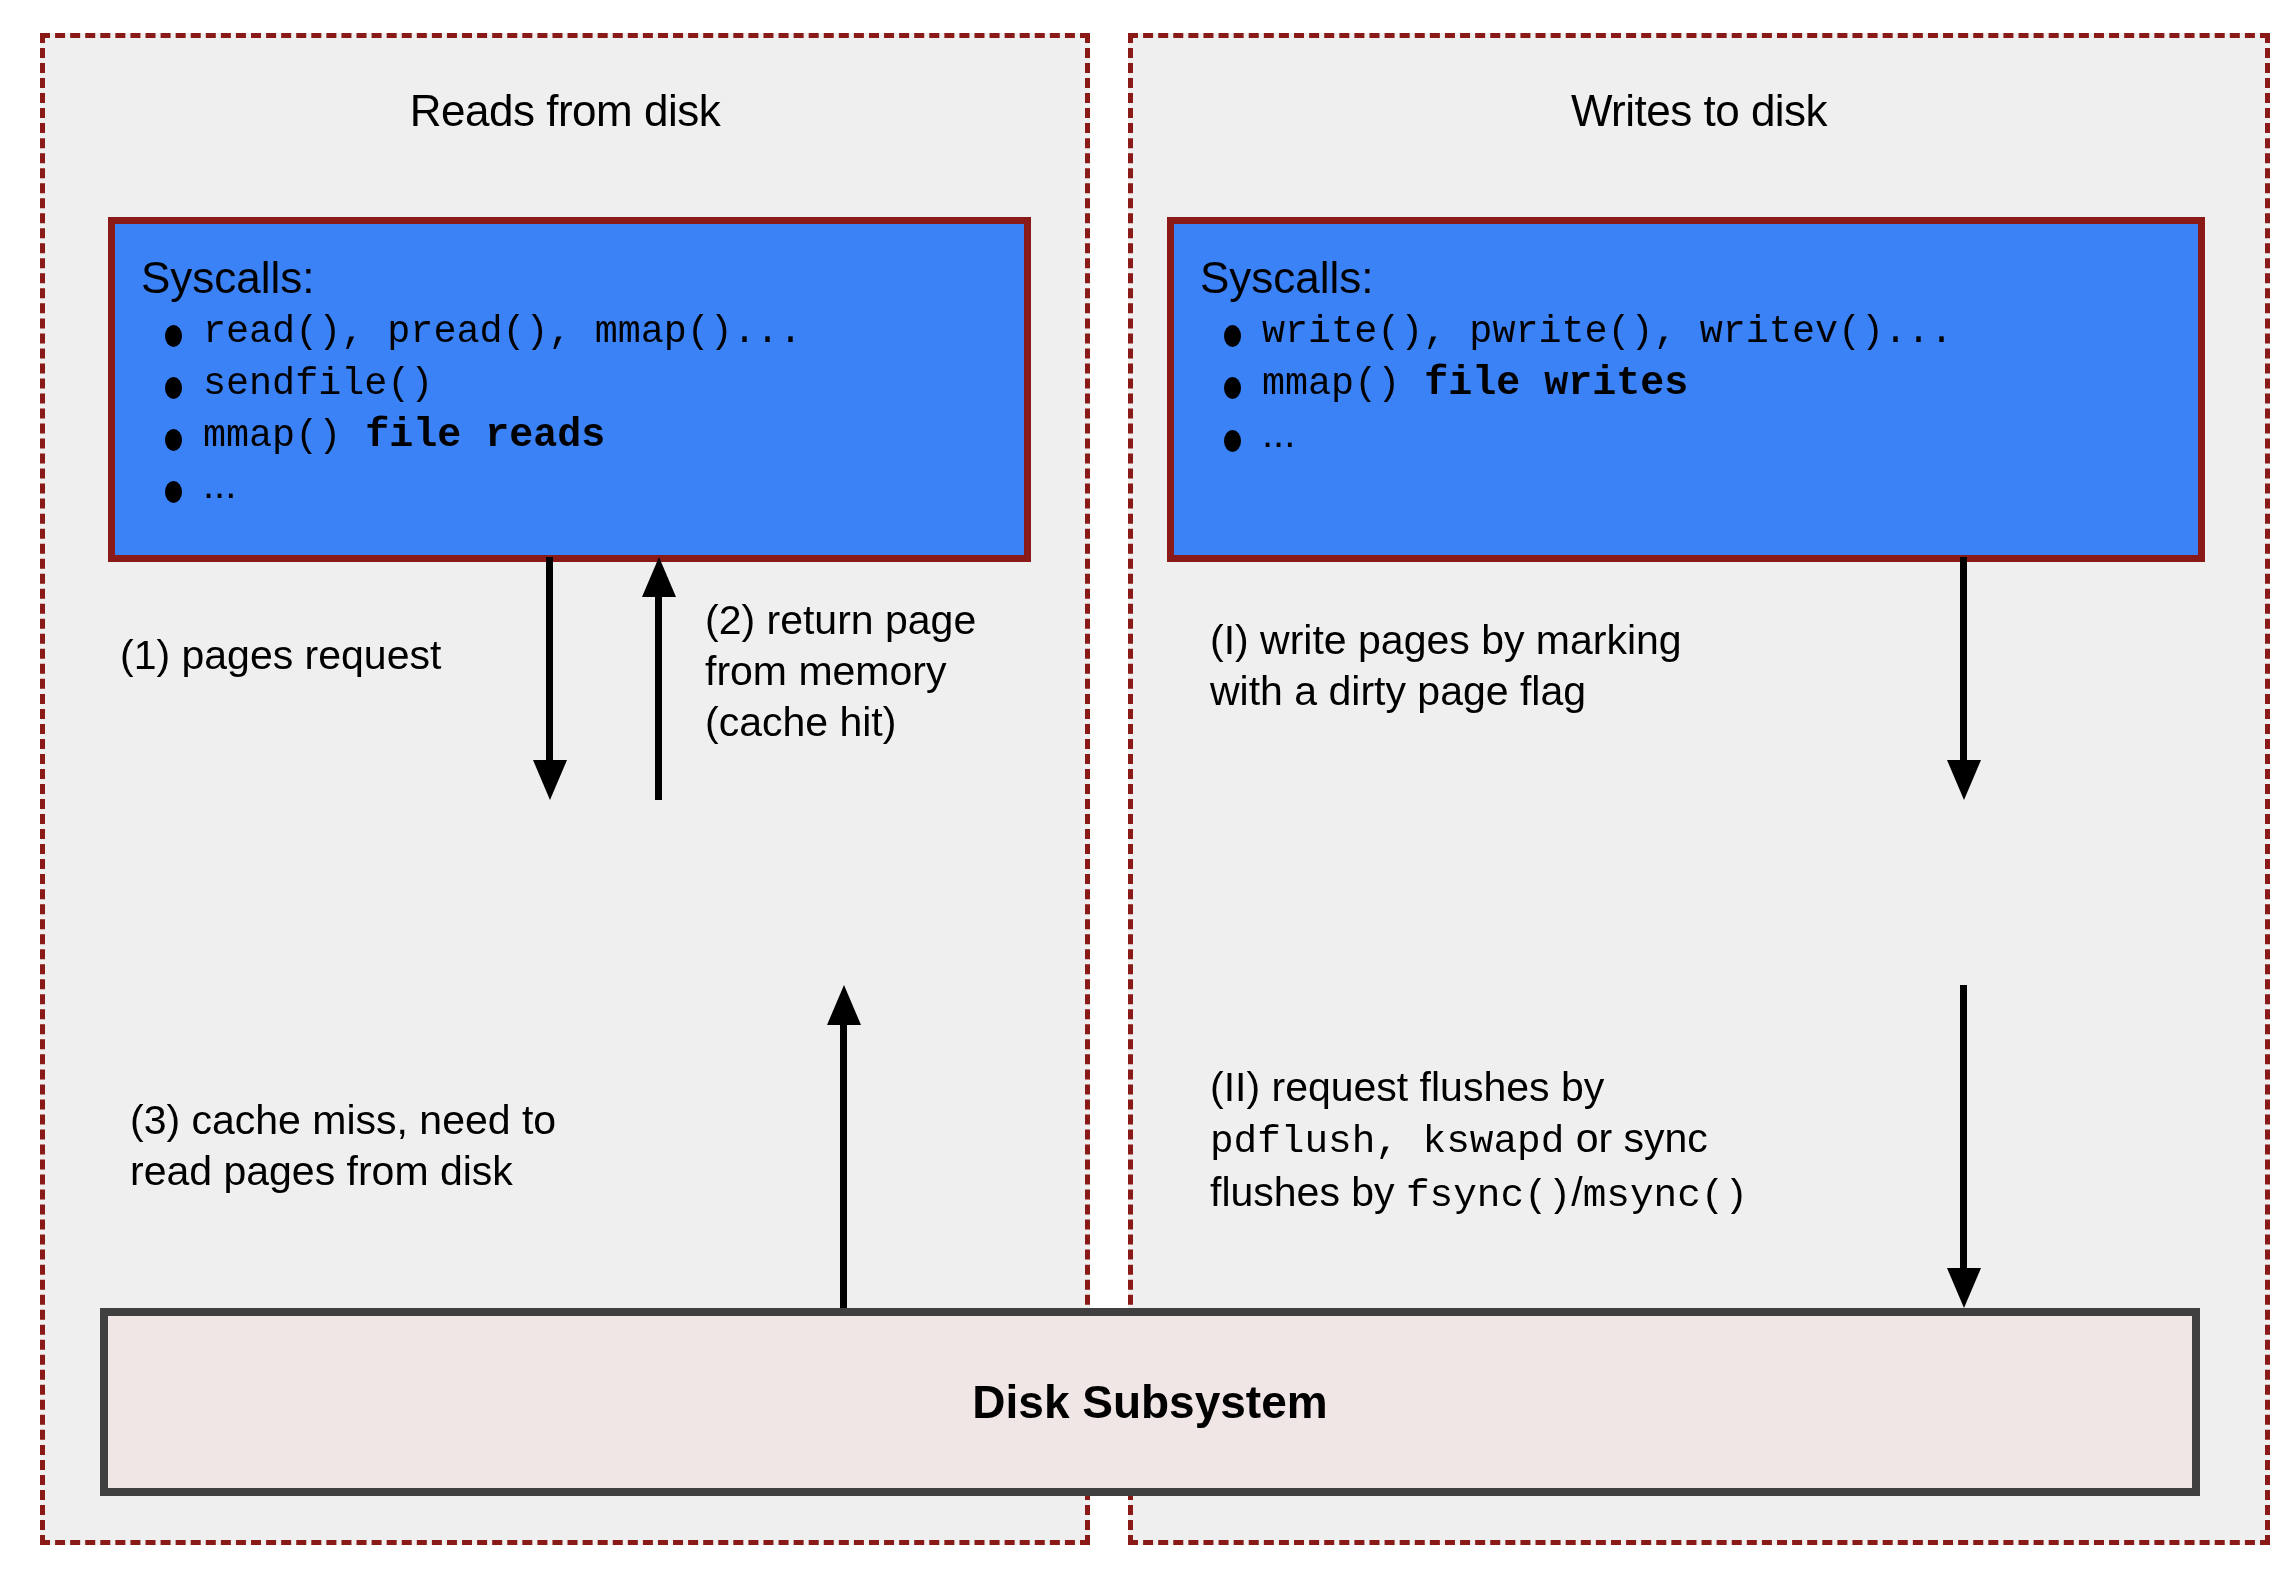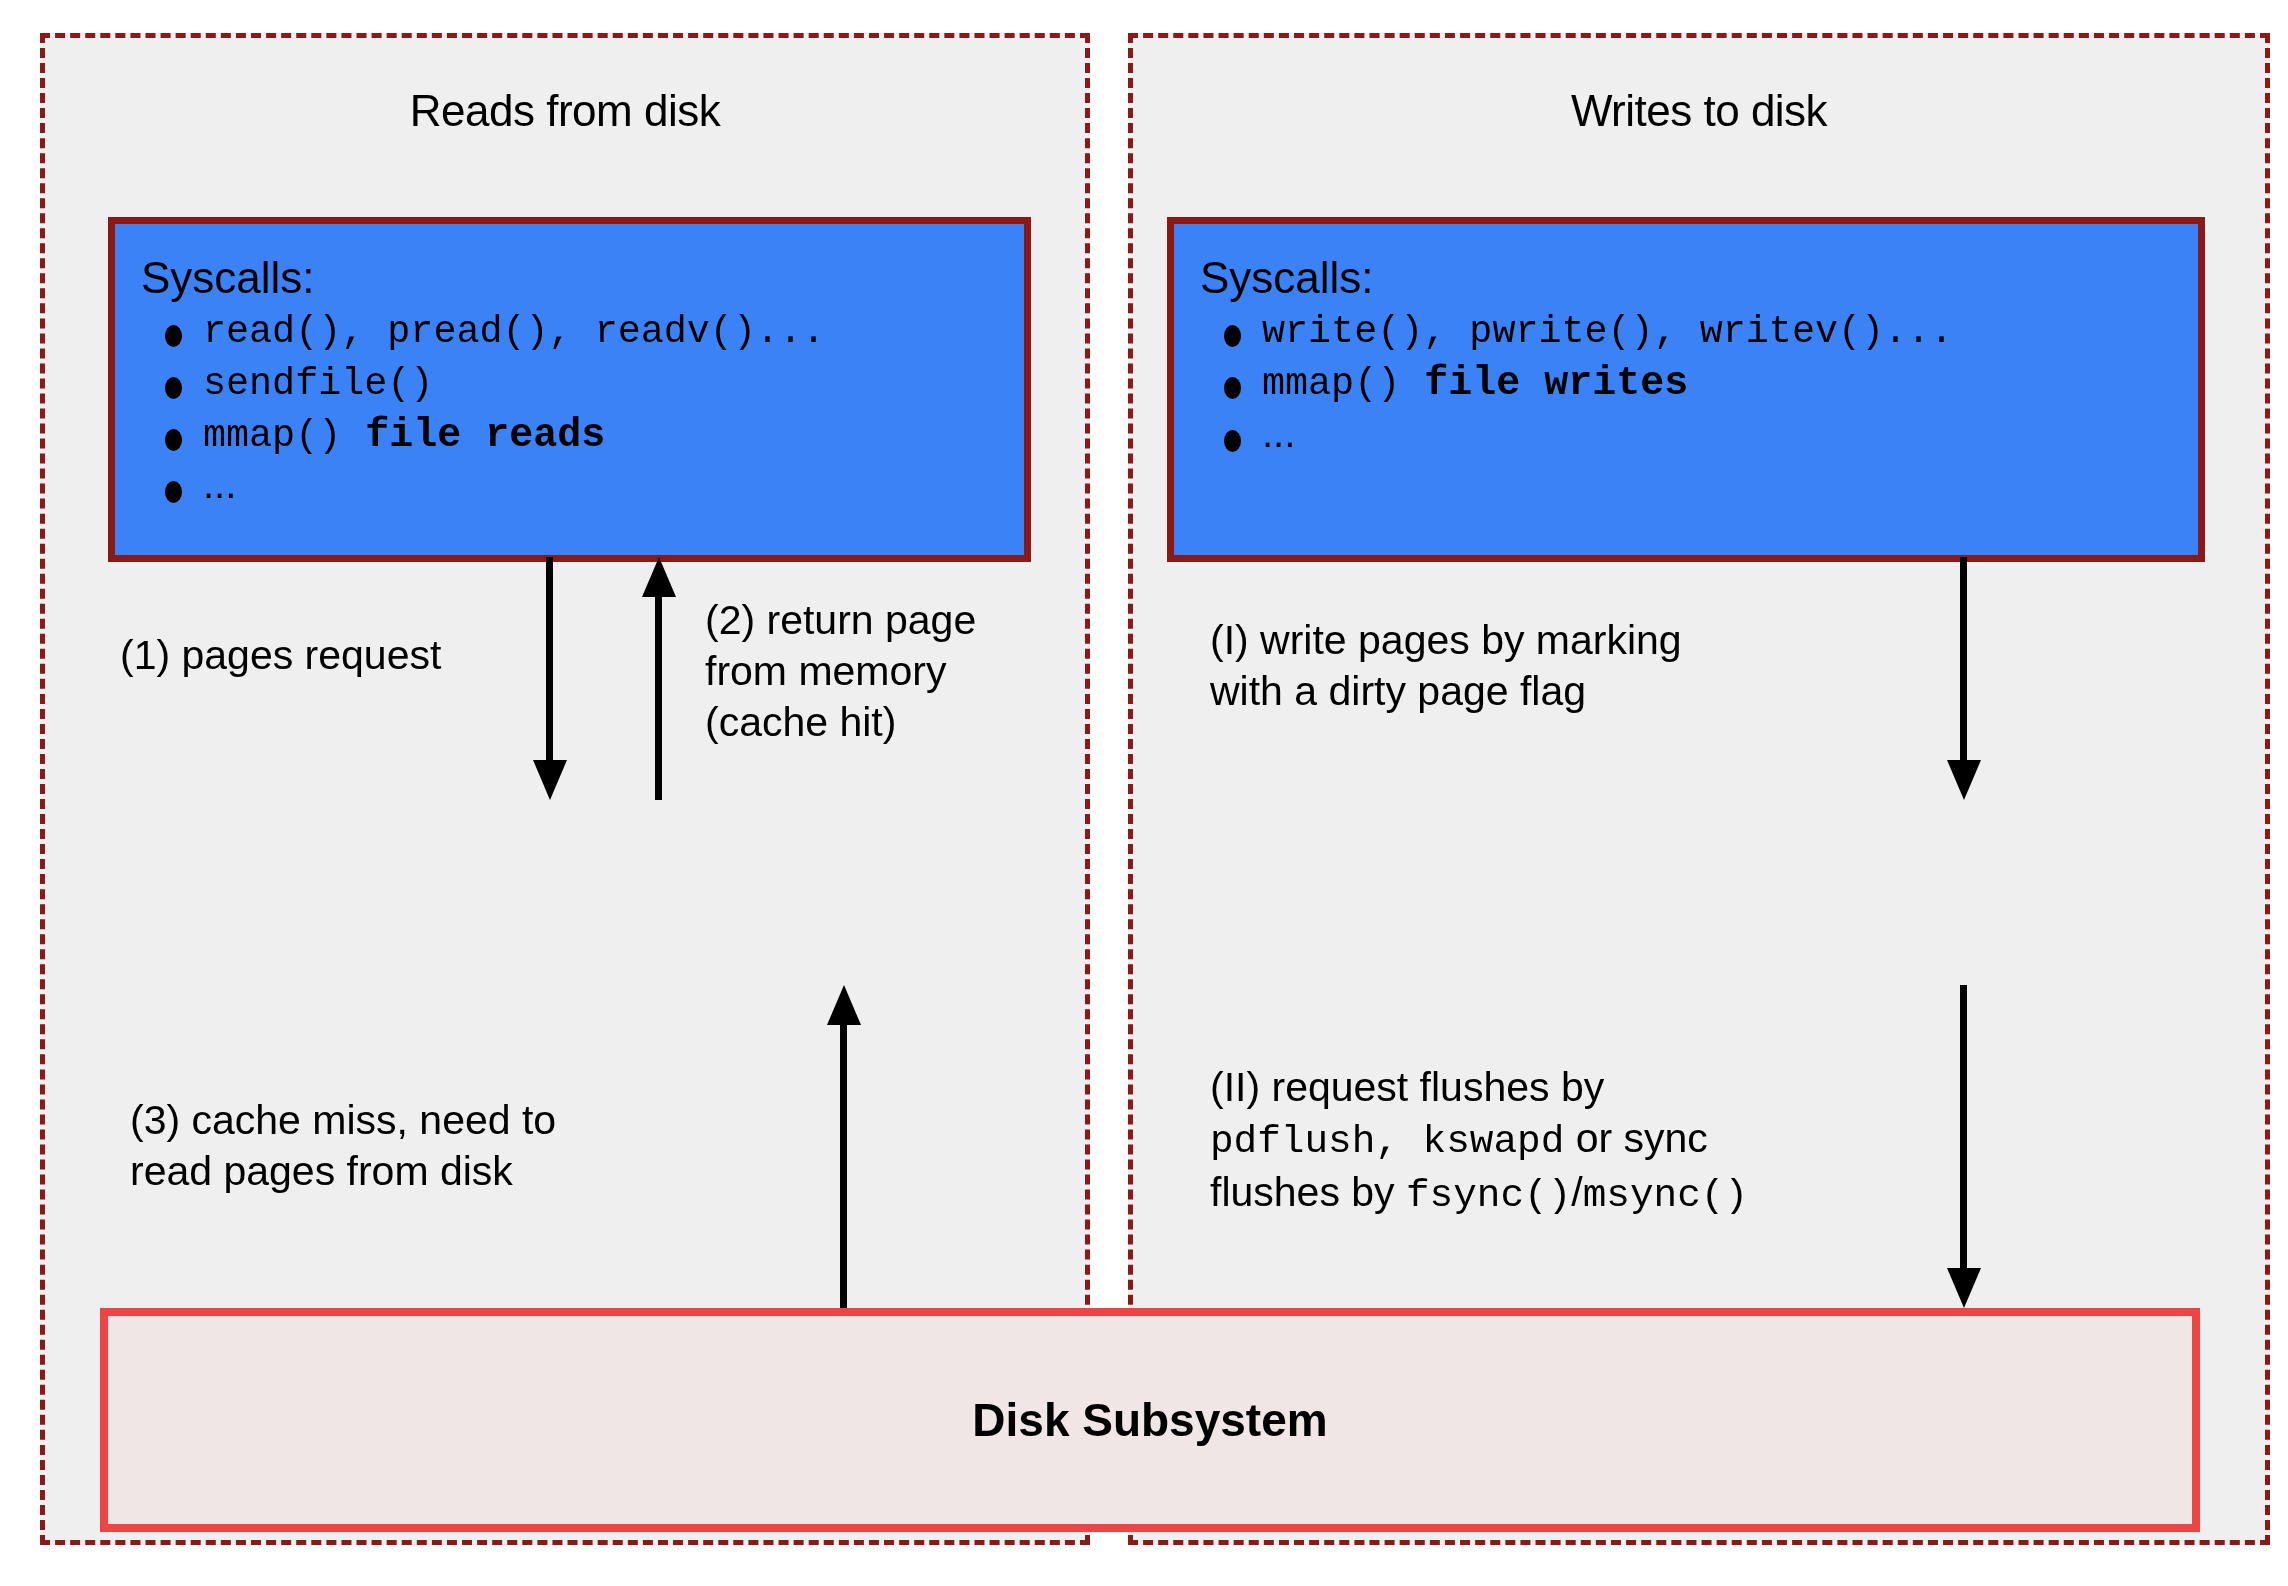--- a/index.html
+++ b/index.html
@@ -33,22 +33,22 @@
   .mono{font-family:"Liberation Mono", monospace;font-size:0.96em;}
   .sans-b{font-family:Liberation Mono, monospace;font-weight:bold;}
 
   
   #page-cache{position:absolute;left:100px;top:800px;width:2100px;height:185px;
               background:#D4D4D4;border:8px solid #000;box-sizing:border-box;
               display:flex;align-items:center;justify-content:center;}
   #page-cache .lbl{font-size:46px;font-weight:bold;}
 
   
-  #disk-subsystem{position:absolute;left:100px;top:1308px;width:2100px;height:224px;
-                  background:#F1E6E6;border:8px solid #ef4444;box-sizing:border-box;
+  #disk-subsystem{position:absolute;left:100px;top:1308px;width:2100px;height:188px;
+                  background:#F1E6E6;border:8px solid #404040;box-sizing:border-box;
                   display:flex;align-items:center;justify-content:center;}
   #disk-subsystem .lbl{font-size:46px;font-weight:bold;}
 
   
   .arrow{position:absolute;}
   .ashaft{position:absolute;background:#000;width:7px;left:0;}
   .ahead{position:absolute;width:0;height:0;left:-13px;
          border-left:17px solid transparent;border-right:17px solid transparent;}
   .ahead.down{border-top:40px solid #000;}
   .ahead.up{border-bottom:40px solid #000;}
@@ -66,21 +66,21 @@
 <body>
 
 <div class="stage">
 
   <div class="panel" id="panel-read">
     <div class="panel-title">Reads from disk</div>
 
     <div class="syscall-box" id="syscalls-read">
       <div class="syscall-heading">Syscalls:</div>
       <ul class="syscall-list">
-        <li><span class="mono">read(), pread(), readv()...</span></li>
+        <li><span class="mono">read(), pread(), mmap()...</span></li>
         <li><span class="mono">sendfile()</span></li>
         <li><span class="mono">mmap()</span><span class="sans-b"> file reads</span></li>
         <li><span>...</span></li>
       </ul>
     </div>
   </div>
 
   <div class="panel" id="panel-write">
     <div class="panel-title">Writes to disk</div>
 

